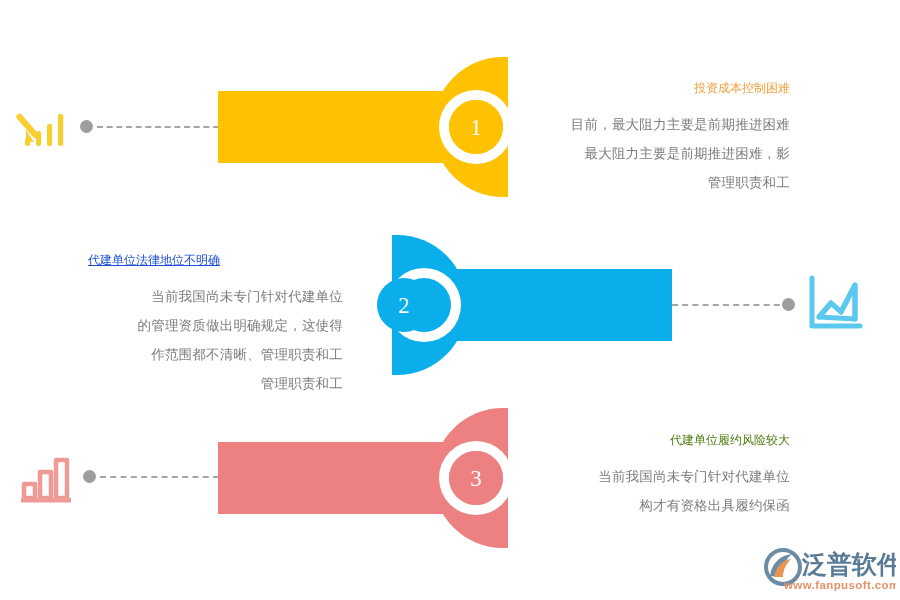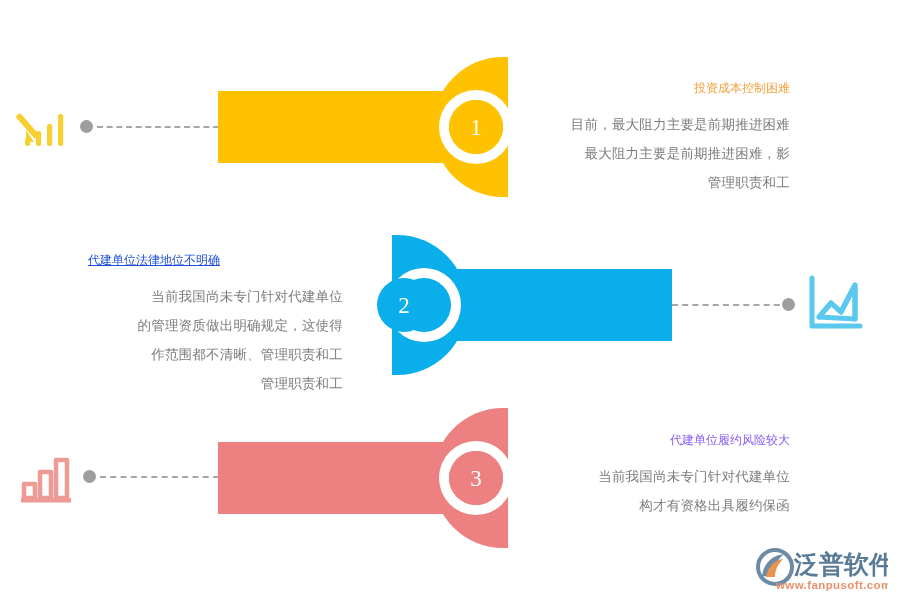--- a/index.html
+++ b/index.html
@@ -91,21 +91,21 @@
 
   
   .side-icon {
     position: absolute;
   }
   .side-icon svg { display: block; }
 
   
   #logo {
     position: absolute;
-    right: 12px;
+    right: 4px;
     bottom: 6px;
     width: 135px;
     height: 48px;
   }
   #logo svg { display: block; }
   .logo-cn {
     font-family: "Liberation Sans", "DejaVu Sans", sans-serif;
     font-size: 25px;
     font-weight: bold;
     fill: #5a7b96;
@@ -219,21 +219,21 @@
       <rect x="285" y="0" width="5" height="140" fill="#ed8080"></rect>
       <rect x="0" y="34" width="240" height="72" fill="#ed8080"></rect>
       <circle cx="258" cy="70" r="37" fill="#ffffff"></circle>
       <circle cx="258" cy="70" r="27" fill="#ed8080"></circle>
     </svg>
   </div>
 
   <div class="num-circle" style="left:449px; top:451px; background:#ed8080;">3</div>
 
   <div class="text-block" style="left:537px; top:428px; width:253px;">
-    <p class="blk-title align-right" style="color:#8b5cf6;">代建单位履约风险较大</p>
+    <p class="blk-title align-right" style="color:#4d7c0f;">代建单位履约风险较大</p>
     <p class="blk-body align-right">当前我国尚未专门针对代建单位</p>
     <p class="blk-body align-right">构才有资格出具履约保函</p>
   </div>
 
   <div id="logo">
     <svg width="135" height="48" viewBox="0 0 135 48">
 
       <g>
         <path d="M22 4 A17 17 0 1 0 22 38 A17 17 0 1 0 22 4 Z" fill="none" stroke="#6b8ba6" stroke-width="4"></path>
         <path d="M9 30 C11 16 20 9 31 8 C24 14 20 22 20 31 Z" fill="#6b8ba6"></path>

